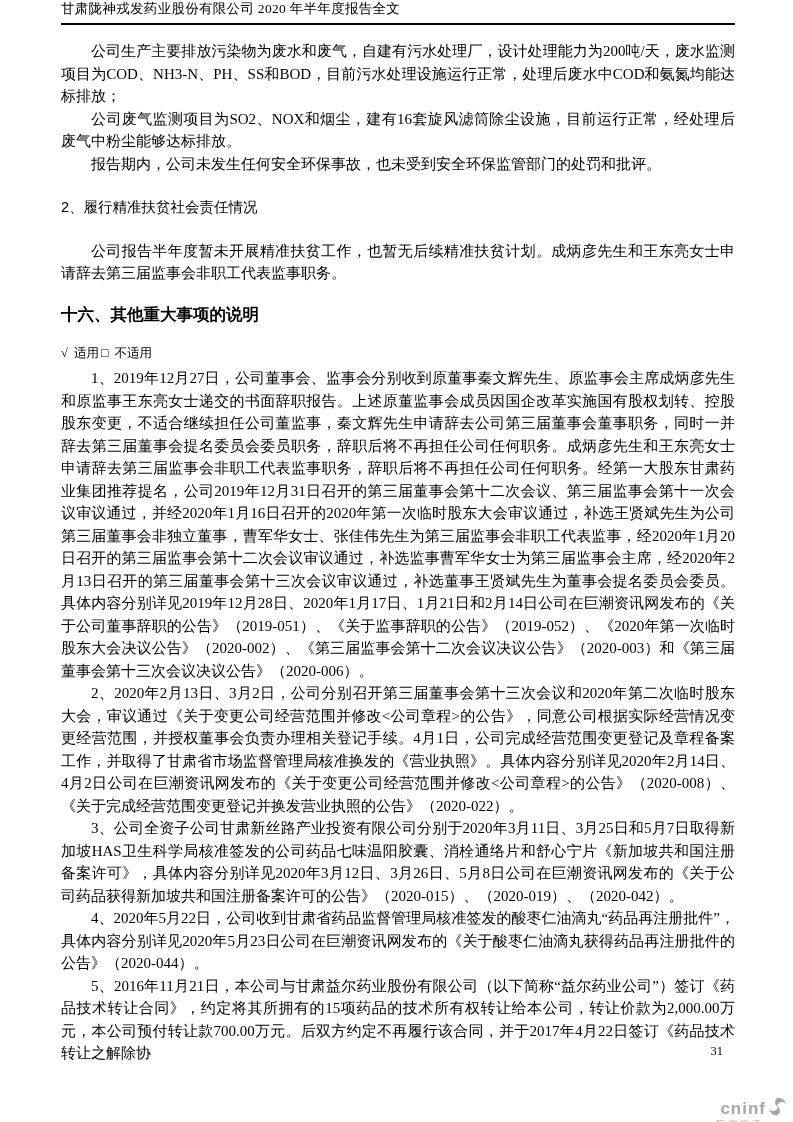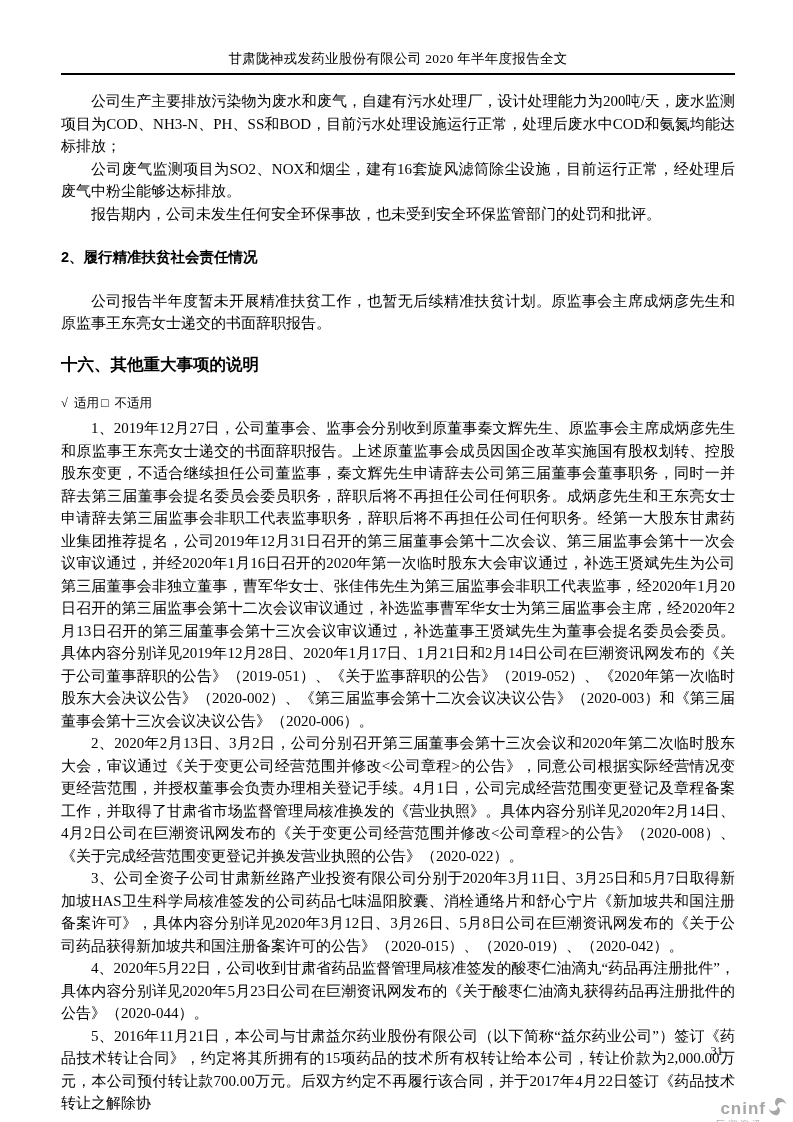--- a/index.html
+++ b/index.html
@@ -17,22 +17,21 @@
   }
 
   .content {
     position: absolute;
     left: 61px;
     top: 0;
     width: 674px;
   }
 
   .header-title {
-    padding-top: 50px;
-    text-align: center;
+    text-align: left;
     font-size: 13.5px;
     letter-spacing: 0.3px;
     white-space: nowrap;
   }
 
   .header-rule {
     height: 0;
     border-bottom: 2.2px solid #000000;
     margin-top: 5px;
   }
@@ -42,21 +41,21 @@
     font-size: 15px;
     line-height: 22.5px;
     text-align: justify;
   }
 
   p.para { margin: 0; text-indent: 2em; }
 
   .h-sub {
     font-family: "Liberation Sans", "DejaVu Sans", sans-serif;
     font-size: 14.5px;
-    font-weight: bold;
+    font-weight: normal;
     margin: 21px 0 21px;
     text-indent: 0;
   }
 
   .h-main {
     font-family: "Liberation Sans", "DejaVu Sans", sans-serif;
     font-size: 16.5px;
     font-weight: bold;
     margin: 18px 0 0;
     text-indent: 0;
@@ -119,21 +118,21 @@
 
     <div class="header-title">甘肃陇神戎发药业股份有限公司 2020 年半年度报告全文</div>
     <div class="header-rule"></div>
 
     <div class="body-text">
       <p class="para">公司生产主要排放污染物为废水和废气，自建有污水处理厂，设计处理能力为200吨/天，废水监测项目为COD、NH3-N、PH、SS和BOD，目前污水处理设施运行正常，处理后废水中COD和氨氮均能达标排放；</p>
       <p class="para">公司废气监测项目为SO2、NOX和烟尘，建有16套旋风滤筒除尘设施，目前运行正常，经处理后废气中粉尘能够达标排放。</p>
       <p class="para">报告期内，公司未发生任何安全环保事故，也未受到安全环保监管部门的处罚和批评。</p>
 
       <h3 class="h-sub">2、履行精准扶贫社会责任情况</h3>
-      <p class="para">公司报告半年度暂未开展精准扶贫工作，也暂无后续精准扶贫计划。原监事会主席成炳彦先生和原监事王东亮女士递交的书面辞职报告。</p>
+      <p class="para">公司报告半年度暂未开展精准扶贫工作，也暂无后续精准扶贫计划。成炳彦先生和王东亮女士申请辞去第三届监事会非职工代表监事职务。</p>
 
       <h2 class="h-main">十六、其他重大事项的说明</h2>
 
       <div class="applicable-line">
         <span class="mark">√</span><span class="label">适用</span><span class="mark">□</span><span>不适用</span>
       </div>
 
       <p class="para">1、2019年12月27日，公司董事会、监事会分别收到原董事秦文辉先生、原监事会主席成炳彦先生和原监事王东亮女士递交的书面辞职报告。上述原董监事会成员因国企改革实施国有股权划转、控股股东变更，不适合继续担任公司董监事，秦文辉先生申请辞去公司第三届董事会董事职务，同时一并辞去第三届董事会提名委员会委员职务，辞职后将不再担任公司任何职务。成炳彦先生和王东亮女士申请辞去第三届监事会非职工代表监事职务，辞职后将不再担任公司任何职务。经第一大股东甘肃药业集团推荐提名，公司2019年12月31日召开的第三届董事会第十二次会议、第三届监事会第十一次会议审议通过，并经2020年1月16日召开的2020年第一次临时股东大会审议通过，补选王贤斌先生为公司第三届董事会非独立董事，曹军华女士、张佳伟先生为第三届监事会非职工代表监事，经2020年1月20日召开的第三届监事会第十二次会议审议通过，补选监事曹军华女士为第三届监事会主席，经2020年2月13日召开的第三届董事会第十三次会议审议通过，补选董事王贤斌先生为董事会提名委员会委员。具体内容分别详见2019年12月28日、2020年1月17日、1月21日和2月14日公司在巨潮资讯网发布的《关于公司董事辞职的公告》（2019-051）、《关于监事辞职的公告》（2019-052）、《2020年第一次临时股东大会决议公告》（2020-002）、《第三届监事会第十二次会议决议公告》（2020-003）和《第三届董事会第十三次会议决议公告》（2020-006）。</p>
       <p class="para">2、2020年2月13日、3月2日，公司分别召开第三届董事会第十三次会议和2020年第二次临时股东大会，审议通过《关于变更公司经营范围并修改&lt;公司章程&gt;的公告》，同意公司根据实际经营情况变更经营范围，并授权董事会负责办理相关登记手续。4月1日，公司完成经营范围变更登记及章程备案工作，并取得了甘肃省市场监督管理局核准换发的《营业执照》。具体内容分别详见2020年2月14日、4月2日公司在巨潮资讯网发布的《关于变更公司经营范围并修改&lt;公司章程&gt;的公告》（2020-008）、《关于完成经营范围变更登记并换发营业执照的公告》（2020-022）。</p>
       <p class="para">3、公司全资子公司甘肃新丝路产业投资有限公司分别于2020年3月11日、3月25日和5月7日取得新加坡HAS卫生科学局核准签发的公司药品七味温阳胶囊、消栓通络片和舒心宁片《新加坡共和国注册备案许可》，具体内容分别详见2020年3月12日、3月26日、5月8日公司在巨潮资讯网发布的《关于公司药品获得新加坡共和国注册备案许可的公告》（2020-015）、（2020-019）、（2020-042）。</p>

